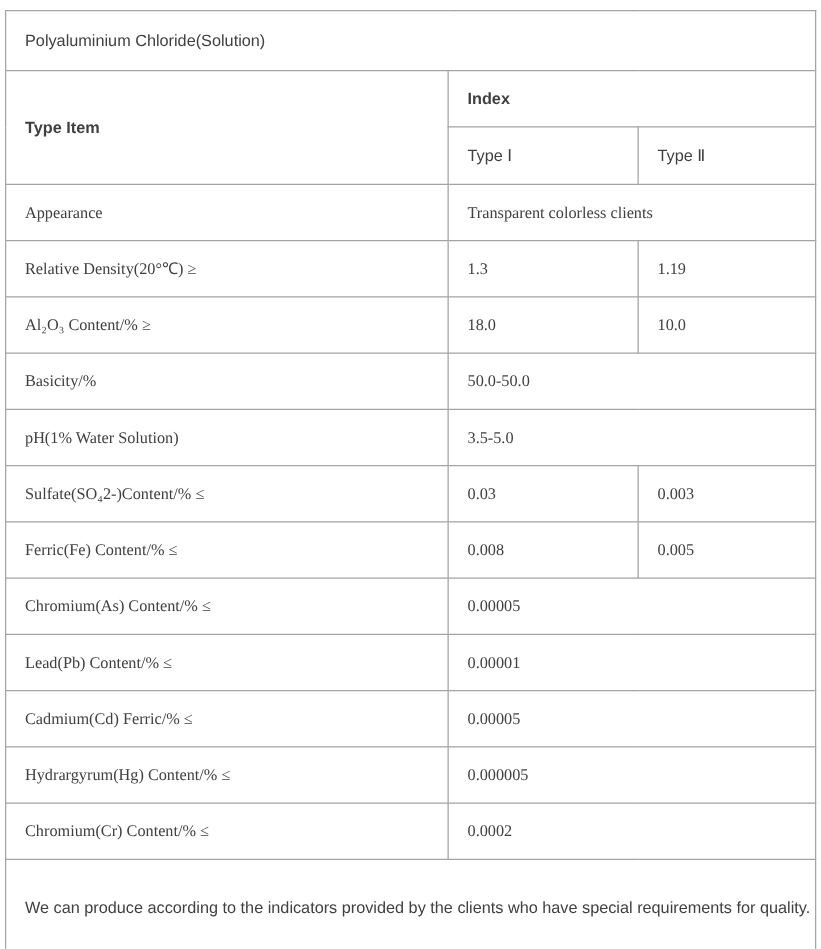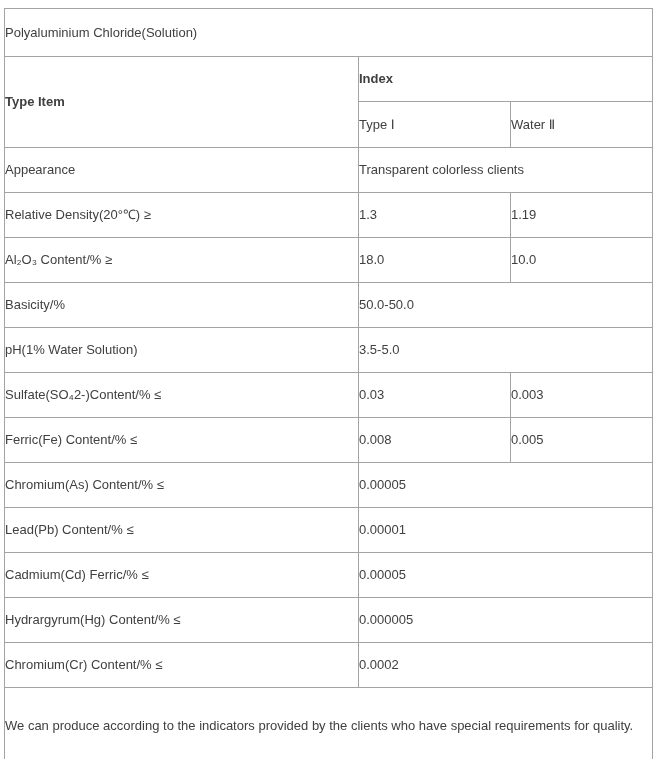--- a/index.html
+++ b/index.html
@@ -19,31 +19,31 @@
     border-collapse:collapse;
     table-layout:fixed;
     width:648px;
     margin:8px 0 0 4px;
     background:var(--bg);
     border:1px solid var(--border);
     border-bottom:2px solid var(--border-bottom);
   }
   table.spec td{
     border:1px solid var(--border);
-    padding:1px 2px 1px 0;
+    padding:1px 2px 1px 15px;
     vertical-align:middle;
     font-size:13px;
     line-height:24px;
     color:var(--text);
     overflow:hidden;
     word-wrap:break-word;
   }
   tr.h48 td{height:45px;}
   tr.h42 td{height:42px;font-weight:bold;}
-  tr.h44 td{height:42px;}
+  tr.h44 td{height:42px;font-family:Liberation Serif, serif;}
   tr.h46 td{height:43px;}
   tr.h76 td{height:73px; vertical-align:middle;}
 </style>
 </head>
 <body>
 
 <table class="spec">
   <colgroup>
     <col style="width:354px">
     <col style="width:152px">
@@ -52,21 +52,21 @@
   <tbody>
     <tr class="h48">
       <td colspan="3">Polyaluminium Chloride(Solution)</td>
     </tr>
     <tr class="h42">
       <td rowspan="2">Type Item</td>
       <td colspan="2">Index</td>
     </tr>
     <tr class="h46">
       <td>Type Ⅰ</td>
-      <td>Water Ⅱ</td>
+      <td>Type Ⅱ</td>
     </tr>
 
     <tr class="h44">
       <td>Appearance</td>
       <td colspan="2">Transparent colorless clients</td>
     </tr>
     <tr class="h44">
       <td>Relative Density(20°℃) ≥</td>
       <td>1.3</td>
       <td>1.19</td>

